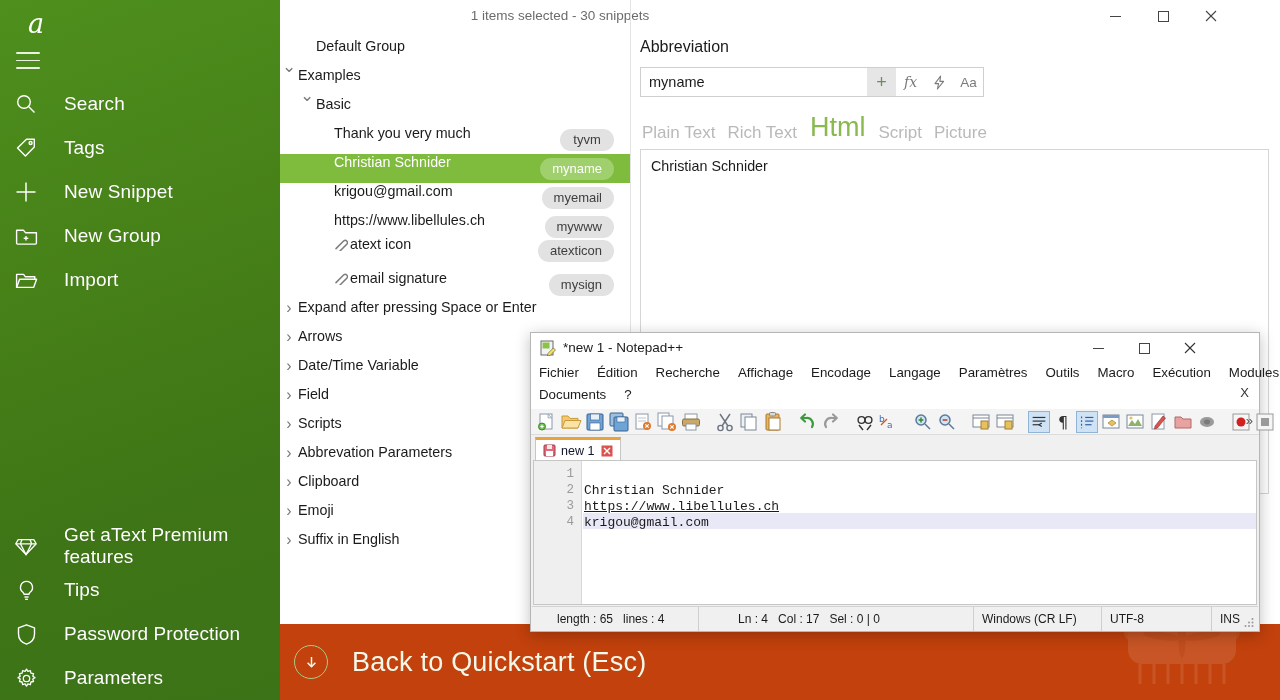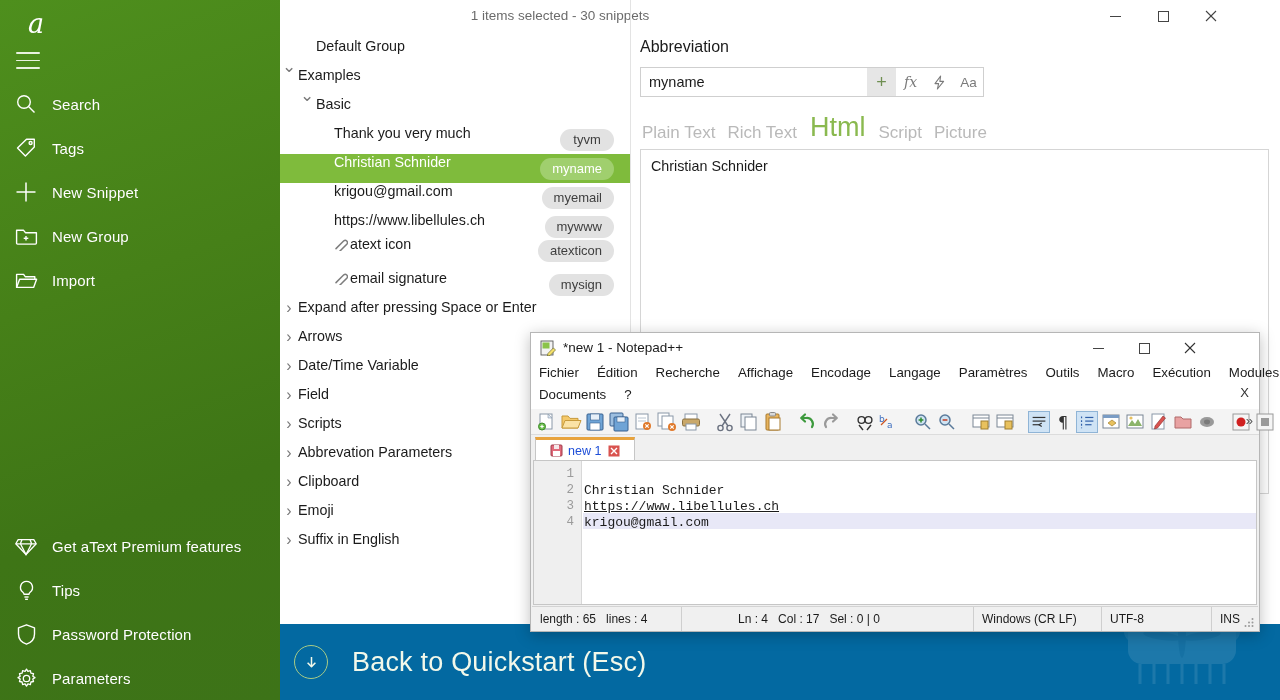--- a/index.html
+++ b/index.html
@@ -31,22 +31,23 @@
   }
   .sb-item {
     position: absolute; left: 0; width: 280px; height: 44px;
     display: flex; align-items: center; cursor: pointer;
   }
   .sb-item .ico {
     width: 52px; min-width: 52px; height: 44px; display: flex;
     align-items: center; justify-content: center;
   }
   .sb-item .lbl {
-    font-size: 15px; color: #ffffff; letter-spacing: .1px;
+    font-size: 19px; color: #ffffff; letter-spacing: .1px;
     text-shadow: 0 0 1px rgba(0,0,0,.12);
+    margin-left: 12px;
   }
   .sb-item svg { display:block; }
 
   
   .main {
     position: absolute; left: 280px; top: 0; width: 984px; height: 700px;
     background: #ffffff;
   }
   .titlebar {
     position: absolute; left: 0; top: 0; width: 1000px; height: 32px;
@@ -130,21 +131,21 @@
     position: absolute; left: 10px; top: 117px; width: 629px; height: 345px;
     border: 1px solid #d5d5d5; background: #fff;
   }
   .content-text {
     position: absolute; left: 10px; top: 8px; font-size: 14.3px; color: #1b1b1b;
   }
 
   
   .bottombar {
     position: absolute; left: 280px; top: 624px; width: 1000px; height: 76px;
-    background: #0369a1; display: flex; align-items: center; cursor: pointer;
+    background: #c2410c; display: flex; align-items: center; cursor: pointer;
   }
   .bb-circle {
     width: 34px; height: 34px; border-radius: 50%; border: 1.6px solid #a8cb86;
     margin-left: 14px; display: flex; align-items: center; justify-content: center;
     color: #f3f8ec; font-size: 17px;
   }
   .bb-label {
     margin-left: 24px; font-size: 27px; color: #f2f8ea; letter-spacing: .2px;
   }
 
@@ -198,22 +199,22 @@
   .tb-more {
     position: absolute; right: 6px; top: 4px; font-size: 13px; color: #555; cursor: pointer;
   }
   .npp-tabsbar {
     position: absolute; left: 0; top: 102px; width: 728px; height: 26px;
     background: #f0f0f0;
   }
   .npp-tab {
     position: absolute; left: 4px; top: 2px; height: 24px;
     background: #fff; border: 1px solid #c6c6c6; border-top: 3px solid #e8a33d;
-    border-bottom: none; display: flex; align-items: center; padding: 0 14px;
-    font-size: 12.5px; color: #1d4ed8; cursor: pointer;
+    border-bottom: none; display: flex; align-items: center; padding: 0 7px;
+    font-size: 12.5px; color: #0f172a; cursor: pointer;
   }
   .tab-save-ico { width: 13px; height: 13px; margin-right: 5px; }
   .tab-close { margin-left: 7px; width: 12px; height: 12px; }
   .npp-editarea {
     position: absolute; left: 2px; top: 127px; width: 724px; height: 145px;
     background: #ffffff; border: 1px solid #c6c6c6;
   }
   .gutter {
     position: absolute; left: 0; top: 0; width: 48px; height: 143px;
     background: #efefef; border-right: 1px solid #d8d8d8;
@@ -738,21 +739,21 @@
       <div id="npp-code">
           <div class="code-line" style="top: 6px;"></div>
           <div class="code-line" style="top: 22px;">Christian Schnider</div>
           <div class="code-line url" style="top: 38px;">https://www.libellules.ch</div>
           <div class="code-hl" style="top: 52px;"></div>
           <div class="code-line" style="top: 54px;">krigou@gmail.com</div>
         </div>
     </div>
 
     <div class="npp-status">
-      <div class="st-cell" style="left:0;width:150px">
+      <div class="st-cell" style="left:17px;width:150px">
         <span>length : 65</span>&nbsp;&nbsp;&nbsp;<span>lines : 4</span>
       </div>
       <div class="st-cell" style="left:170px;width:272px">
         <span style="margin-left:28px">Ln : 4</span>&nbsp;&nbsp;&nbsp;<span>Col : 17</span>&nbsp;&nbsp;&nbsp;<span>Sel : 0 | 0</span>
       </div>
       <div class="st-cell" style="left:442px;width:128px">Windows (CR LF)</div>
       <div class="st-cell" style="left:570px;width:110px">UTF-8</div>
       <div class="st-cell" style="left:680px;width:46px;border-right:none">INS</div>
       <span class="st-grip">
         <svg width="12" height="12" viewBox="0 0 12 12" fill="#9a9a9a">

